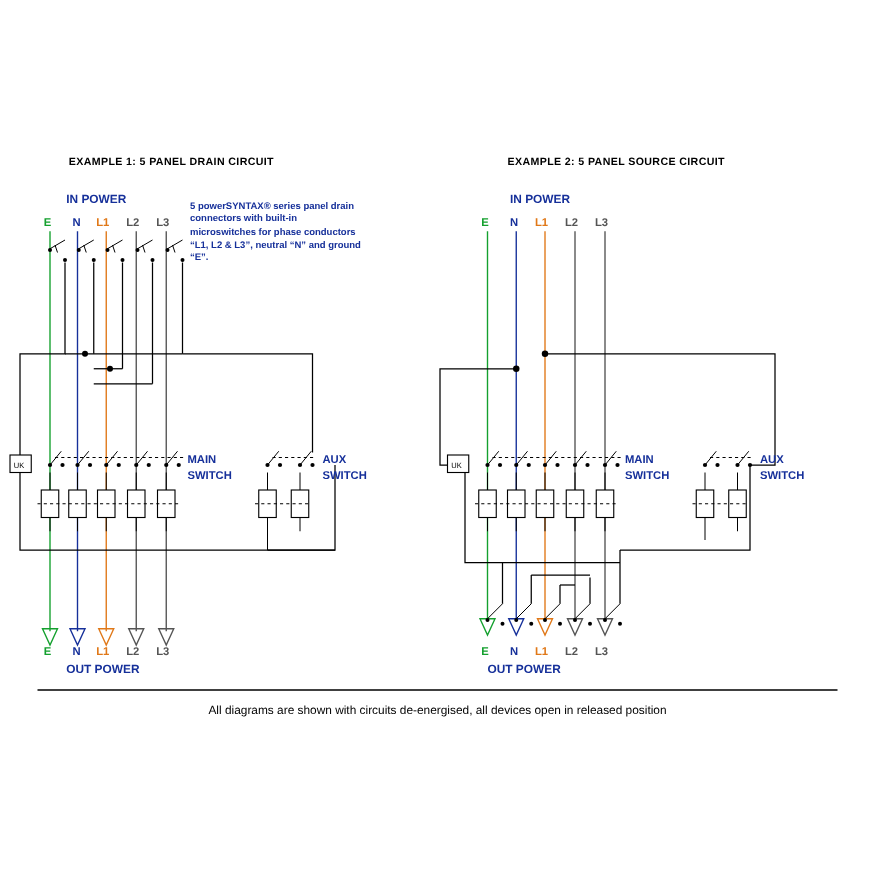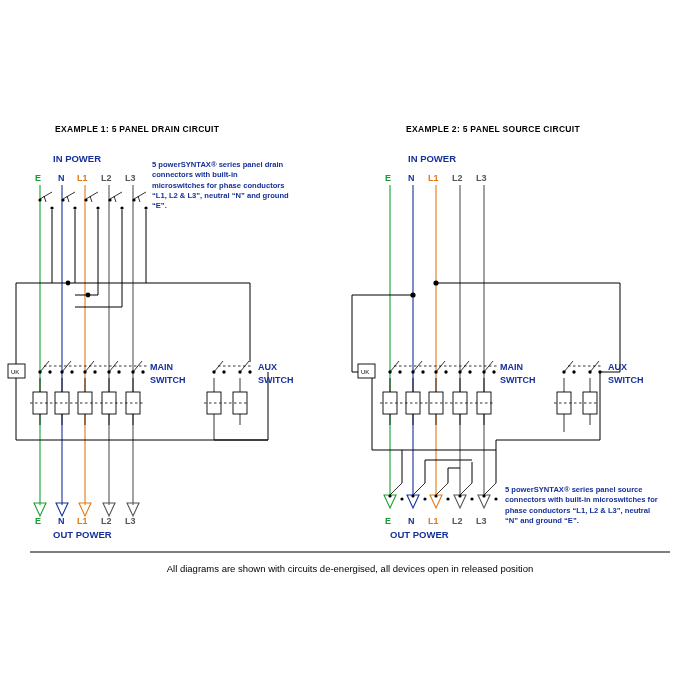--- a/index.html
+++ b/index.html
@@ -324,21 +324,18 @@
       <text class="sw-lbl" x="608" y="383">SWITCH</text>
     </g>
 
     <line class="rule" x1="30" y1="552" x2="670" y2="552"></line>
   </svg>
 
   <div style="position:absolute; left:152px; top:160px; width:140px;">
     <span style="font-size:7.6px; font-weight:bold; color:#16309a; line-height:1.35; display:block;">5 powerSYNTAX® series panel drain connectors with built-in microswitches for phase conductors “L1, L2 &amp; L3”, neutral “N” and ground “E”.</span>
   </div>
 
-  <div style="position:absolute; left:505px; top:485px; width:160px;">
-    <span style="font-size:7.6px; font-weight:bold; color:#16309a; line-height:1.35; display:block;">5 powerSYNTAX® series panel source connectors with built-in microswitches for phase conductors “L1, L2 &amp; L3”, neutral “N” and ground “E”.</span>
-  </div>
 
   <div style="position:absolute; left:0; top:558px; width:700px; text-align:center;">
     <span style="font-size:9.5px; color:#000000;">All diagrams are shown with circuits de-energised, all devices open in released position</span>
   </div>
 
 </div>
 
 </body></html>

